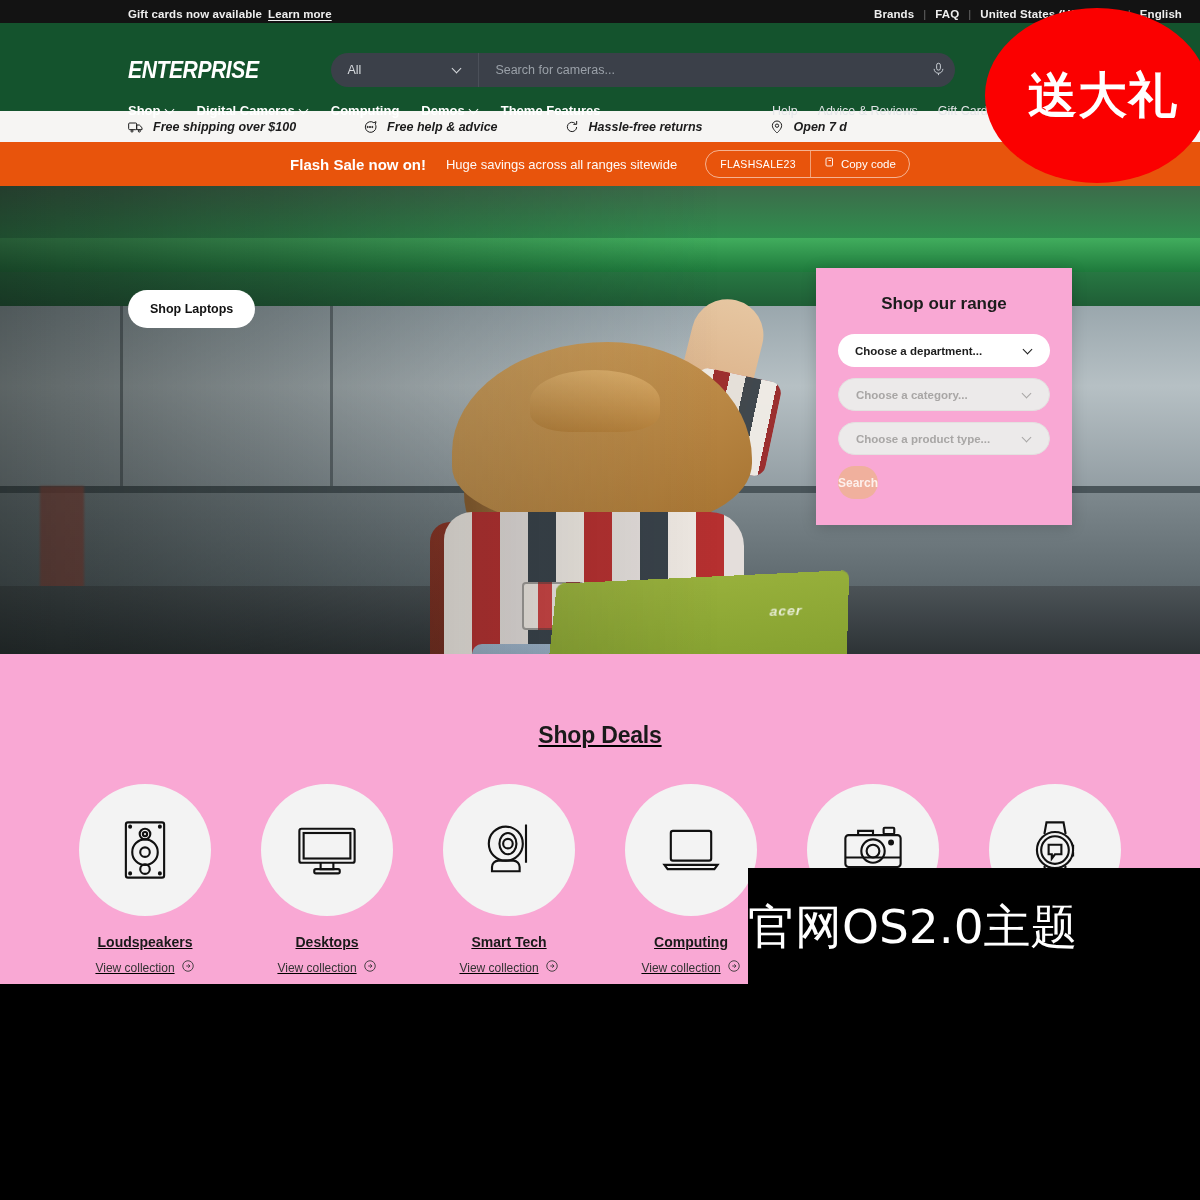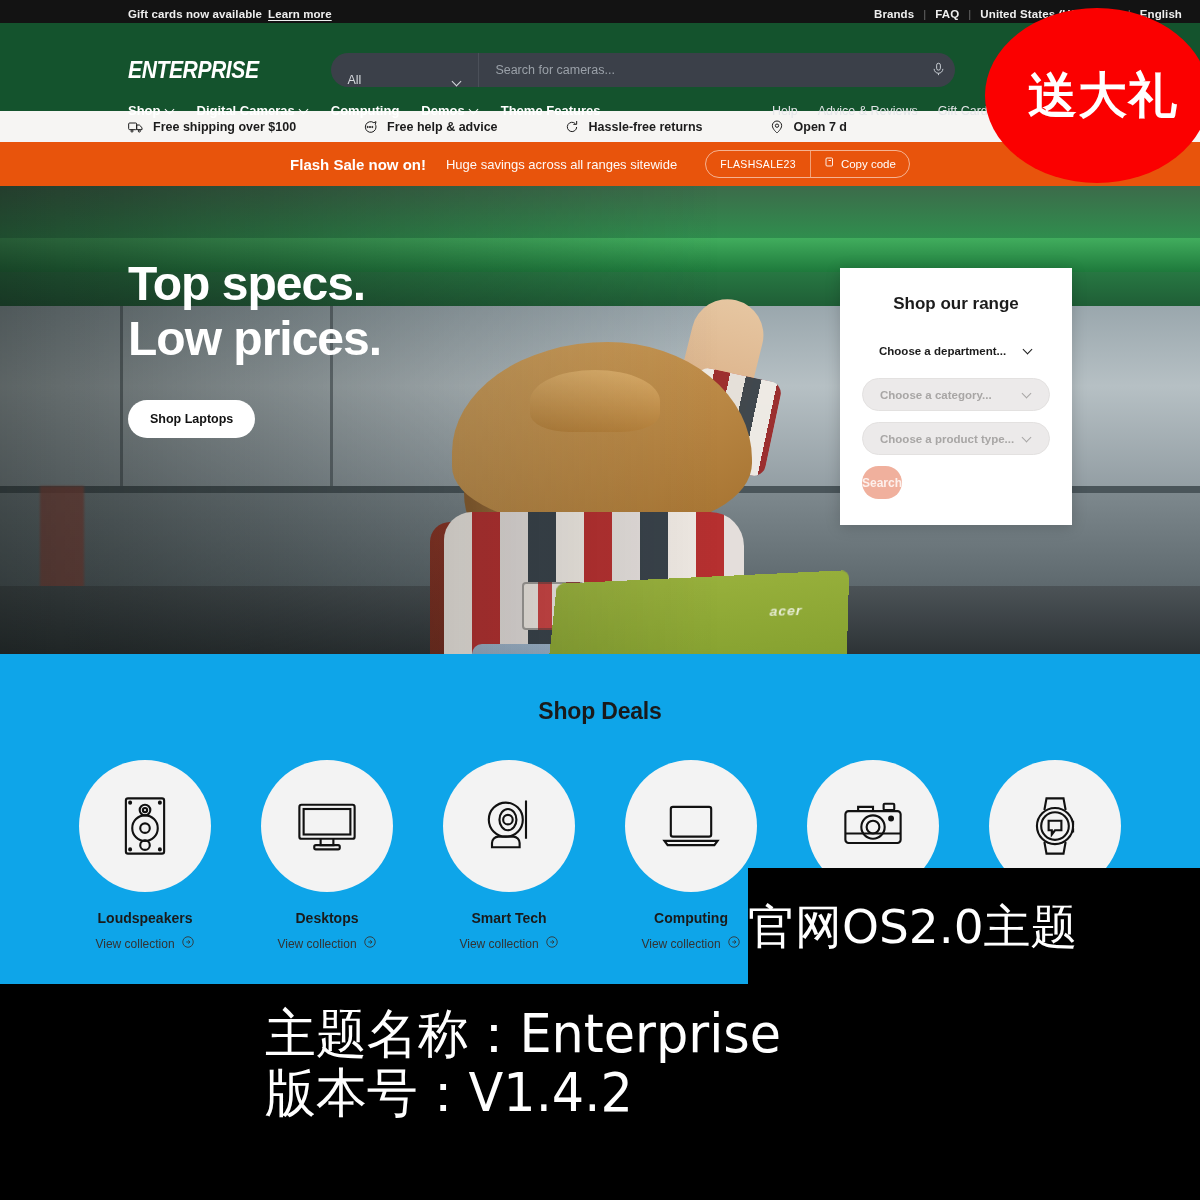--- a/index.html
+++ b/index.html
@@ -39,21 +39,21 @@
     color: #ffffff; letter-spacing: -0.5px;
     transform: scaleX(0.88); transform-origin: left center;
     font-family: "Liberation Sans", sans-serif;
   }
   .searchwrap {
     margin-left: 55px; display: flex; align-items: center;
     background: #3b4049; border-radius: 22px; height: 34px;
     width: 624px; overflow: hidden;
   }
   .searchcat {
-    display: flex; align-items: flex-end; justify-content: space-between;
+    display: flex; align-items: center; justify-content: space-between;
     width: 148px; height: 100%; padding: 0 16px;
     color: #d6d9dd; font-size: 12.5px; border-right: 1px solid #4b5059;
   }
   .searchinput {
     flex: 1; height: 100%; background: transparent; border: 0; outline: none;
     color: #d6d9dd; font-size: 12.5px; padding: 0 16px;
     font-family: "Liberation Sans", sans-serif;
   }
   .searchinput::placeholder { color: #9aa0a8; }
   .mic { width: 34px; display: flex; align-items: center; justify-content: center; color: #c9ced4; }
@@ -65,21 +65,21 @@
     color: #ffffff; font-size: 13px; font-weight: 700;
     display: flex; align-items: center; gap: 5px; cursor: pointer; white-space: nowrap;
   }
   .nav-right .navitem { font-weight: 400; color: #e4e6e9; font-size: 12.5px; }
   .header-icons { display: flex; align-items: center; gap: 12px; margin-left: 12px; }
   .hicon { width: 17px; height: 17px; color: #e4e6e9; }
 
   
   .annbar {
     height: 31px; background: #f6f5f3; display: flex; align-items: center;
-    padding: 0 128px; gap: 0; font-size: 12.5px; color: #1c1c1c; font-weight: 600;
+    padding: 0 128px; gap: 0; font-size: 12.5px; color: #1c1c1c; font-weight: 600; font-style: italic;
   }
   .annitem { display: flex; align-items: center; gap: 9px; }
   .annitem + .annitem { margin-left: 66px; }
   .annicon { width: 16px; height: 16px; color: #1c1c1c; flex: 0 0 auto; }
 
   
   .promo {
     height: 44px; background: #e8540c; display: flex;
     align-items: center; justify-content: center; gap: 20px; color: #fff;
   }
@@ -167,40 +167,40 @@
   .hero-h1 { font-size: 48px; line-height: 1.15; font-weight: 700; letter-spacing: -1px; }
   .hero-sub { margin-top: 38px; font-size: 16.5px; font-weight: 600; line-height: 1.65; }
   .hero-btn {
     margin-top: 34px; display: inline-block; background: #fff; color: #111;
     font-size: 12.5px; font-weight: 700; padding: 12px 22px; border-radius: 22px;
     border: 0; cursor: pointer; font-family: "Liberation Sans", sans-serif;
   }
 
   
   .rangecard {
-    position: absolute; right: 128px; top: 82px; width: 232px;
-    background: #ffffff; padding: 26px 22px 26px; box-shadow: 0 2px 14px rgba(0,0,0,.18);
+    position: absolute; right: 128px; top: 82px; width: 256px;
+    background: #f9a8d4; padding: 26px 22px 26px; box-shadow: 0 2px 14px rgba(0,0,0,.18);
   }
   .rangecard h3 { text-align: center; font-size: 17px; font-weight: 700; color: #1c1c1c; margin-bottom: 20px; }
   .rsel {
     height: 33px; border-radius: 18px; display: flex; align-items: center;
     justify-content: space-between; padding: 0 17px; margin-bottom: 11px;
     font-size: 11.5px; cursor: pointer;
   }
   .rsel.active { background: #fff; color: #1c1c1c; font-weight: 700; }
   .rsel.muted { background: #eceaea; color: #a8a6a5; font-weight: 600; border: 1px solid #e3e1e0; }
   .rbtn {
     height: 33px; border-radius: 18px; background: #f0b09d; color: #fdf0ec;
     display: flex; align-items: center; justify-content: center;
     font-size: 12px; font-weight: 600; margin-top: 7px; border: 0; cursor: pointer;
     font-family: "Liberation Sans", sans-serif;
   }
 
   
-  .deals { background: #0ea5e9; padding-top: 44px; height: 330px; }
+  .deals { background: #f9a8d4; padding-top: 68px; height: 330px; text-decoration: underline; }
   .deals h2 { text-align: center; font-size: 23px; font-weight: 700; color: #1a1a1a; letter-spacing: -.2px; }
   .dealgrid { display: flex; justify-content: center; gap: 50px; margin-top: 35px; }
   .dealcard { width: 132px; text-align: center; cursor: pointer; }
   .dealcircle {
     width: 132px; height: 132px; border-radius: 50%; background: #f3f3f3;
     display: flex; align-items: center; justify-content: center; margin: 0 auto;
   }
   .dealcircle svg { width: 68px; height: 68px; }
   .dealname { margin-top: 18px; font-size: 14px; font-weight: 700; color: #1a1a1a; }
   .deallink {
@@ -414,24 +414,20 @@
 
         <div class="laptop-lid">
           <span class="laptop-brand">acer</span>
 
         </div>
       </div>
     </div>
     <div class="hero-overlay"></div>
 
     <div class="hero-copy">
-      <div class="hero-h1">
-        <div>Top specs.</div>
-        <div>Low prices.</div>
-      </div>
       <button class="hero-btn">Shop Laptops</button>
     </div>
 
     <div class="rangecard">
       <h3>Shop our range</h3>
       <div class="rsel active">
         <span>Choose a department...</span>
         <span class="chev"></span>
       </div>
       <div class="rsel muted">
@@ -589,18 +585,14 @@
   </div>
 
   <div class="red-badge">
     <span>送大礼</span>
   </div>
 
   <div class="black-tag">
     <span>官网OS2.0主题</span>
   </div>
 
-  <div class="bottom-banner">
-    <div class="l1">主题名称：Enterprise</div>
-    <div class="l2">版本号：V1.4.2</div>
-  </div>
 
 </div>
 
 </body></html>

